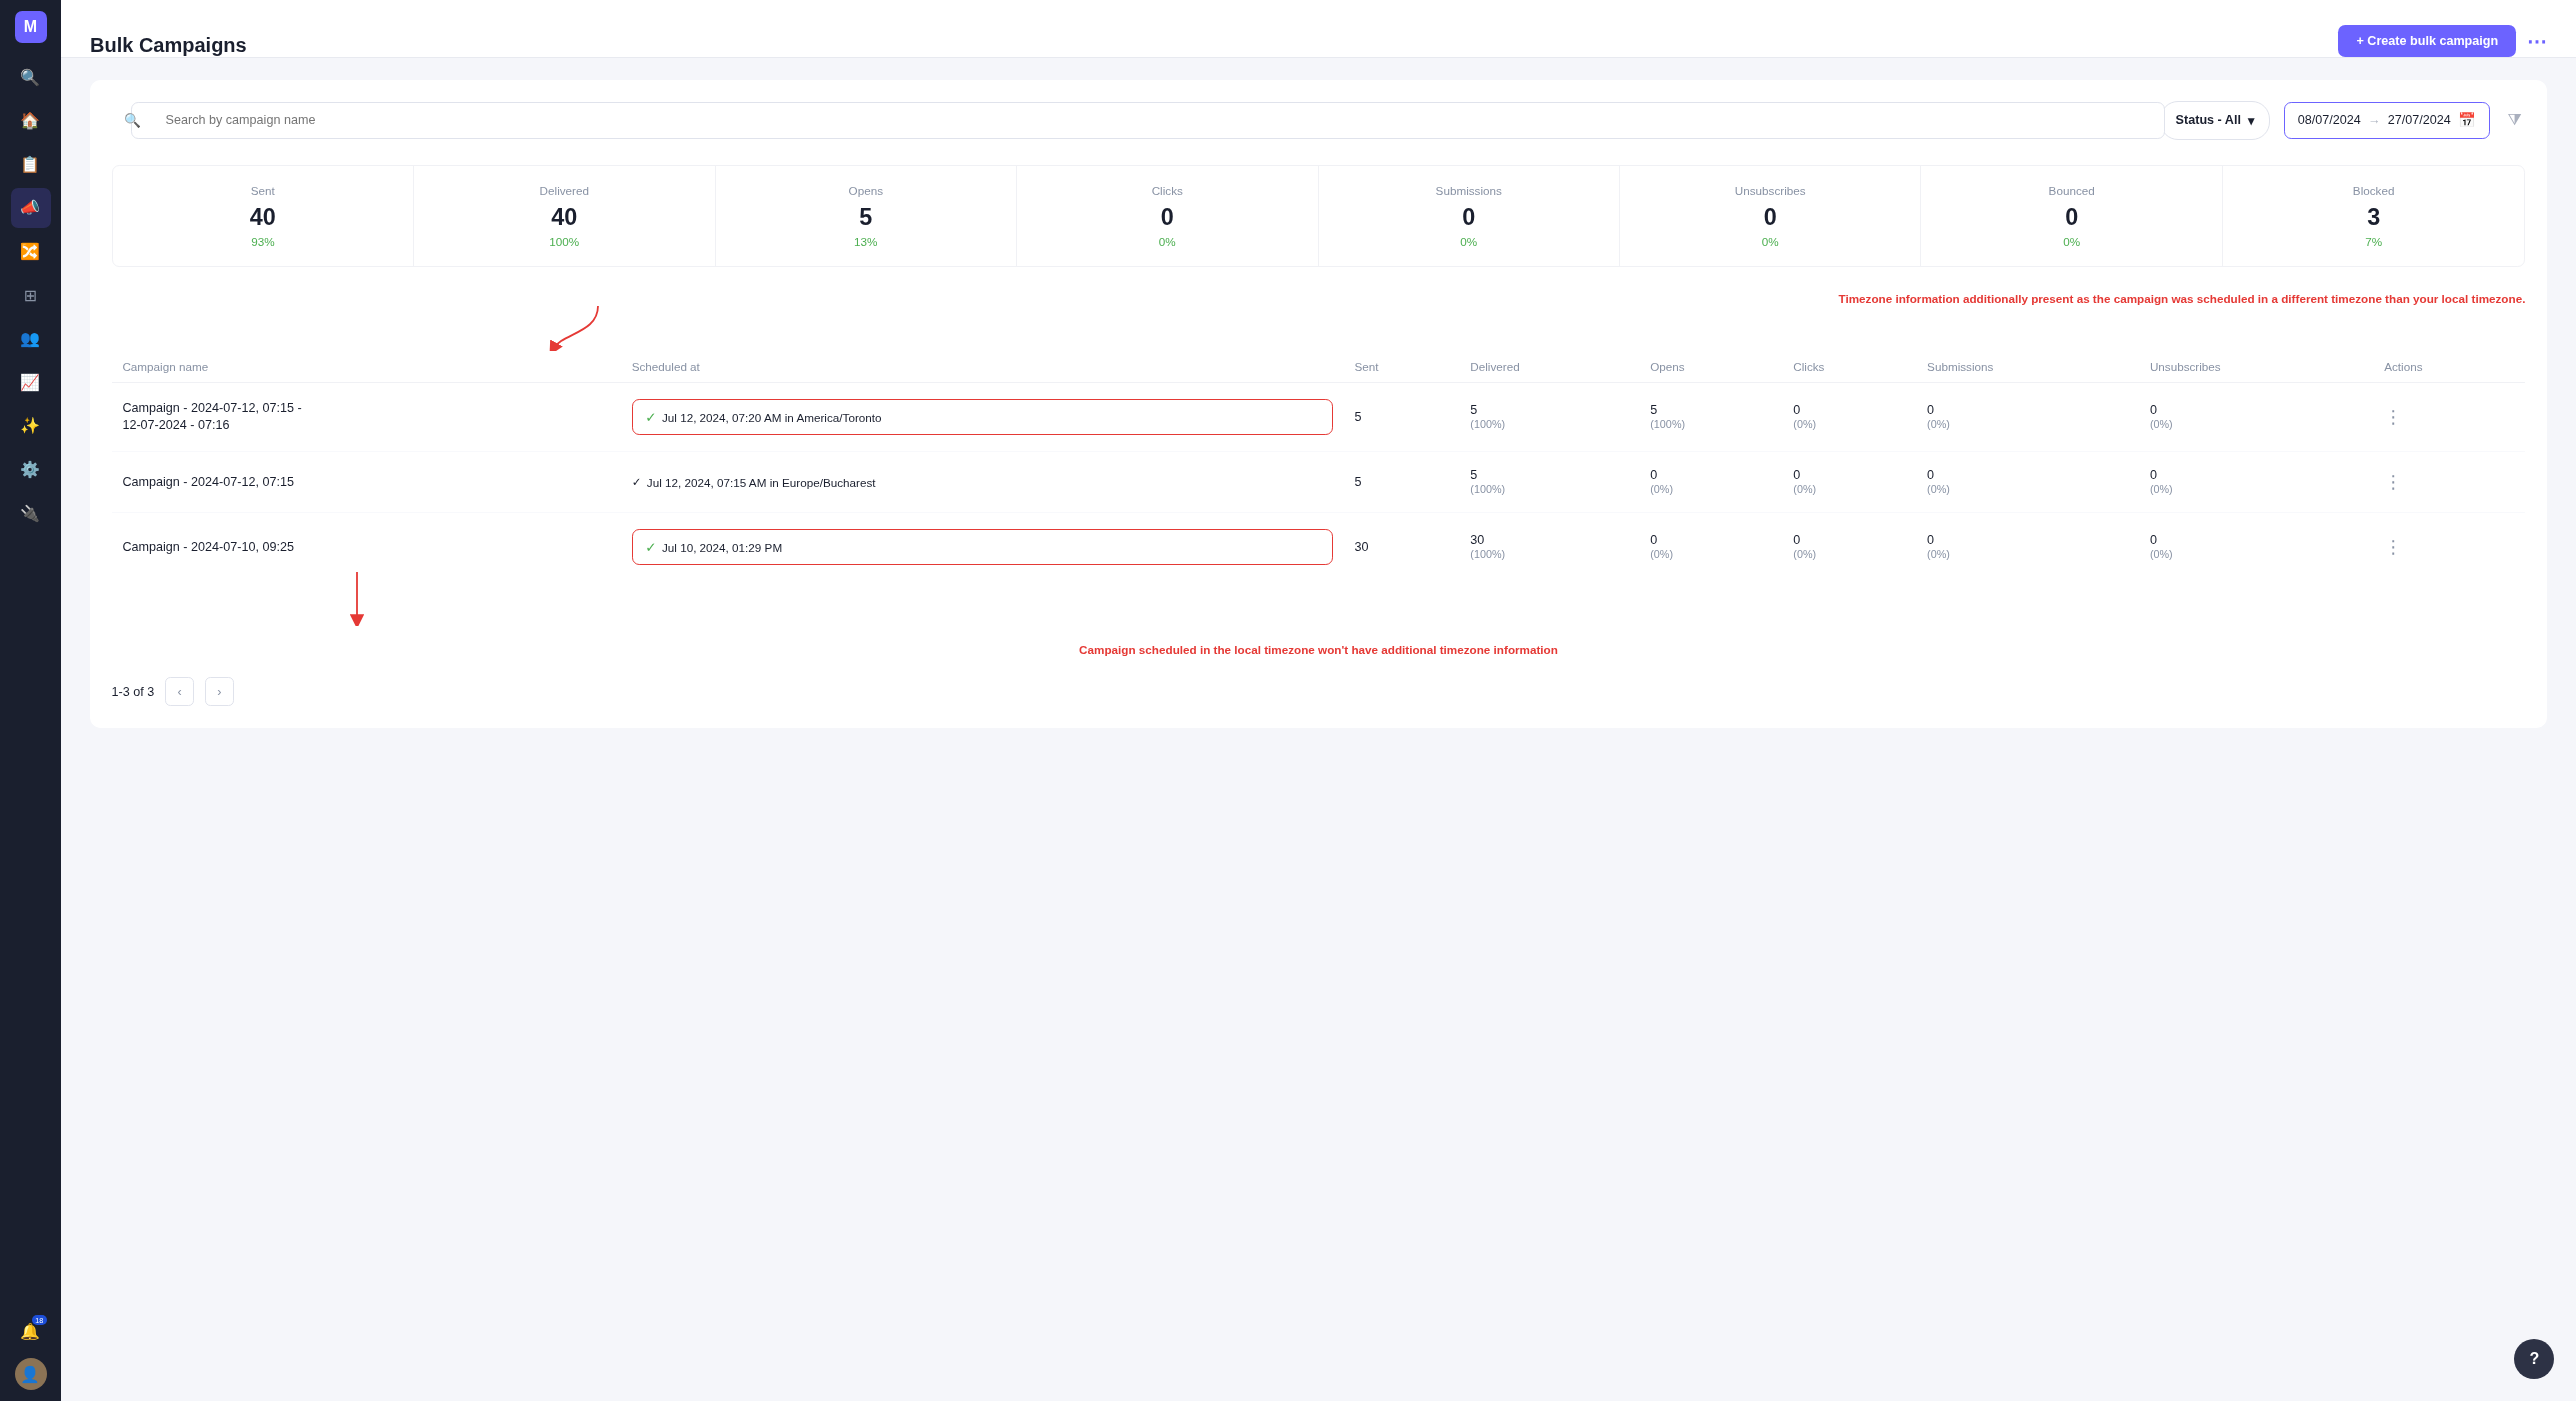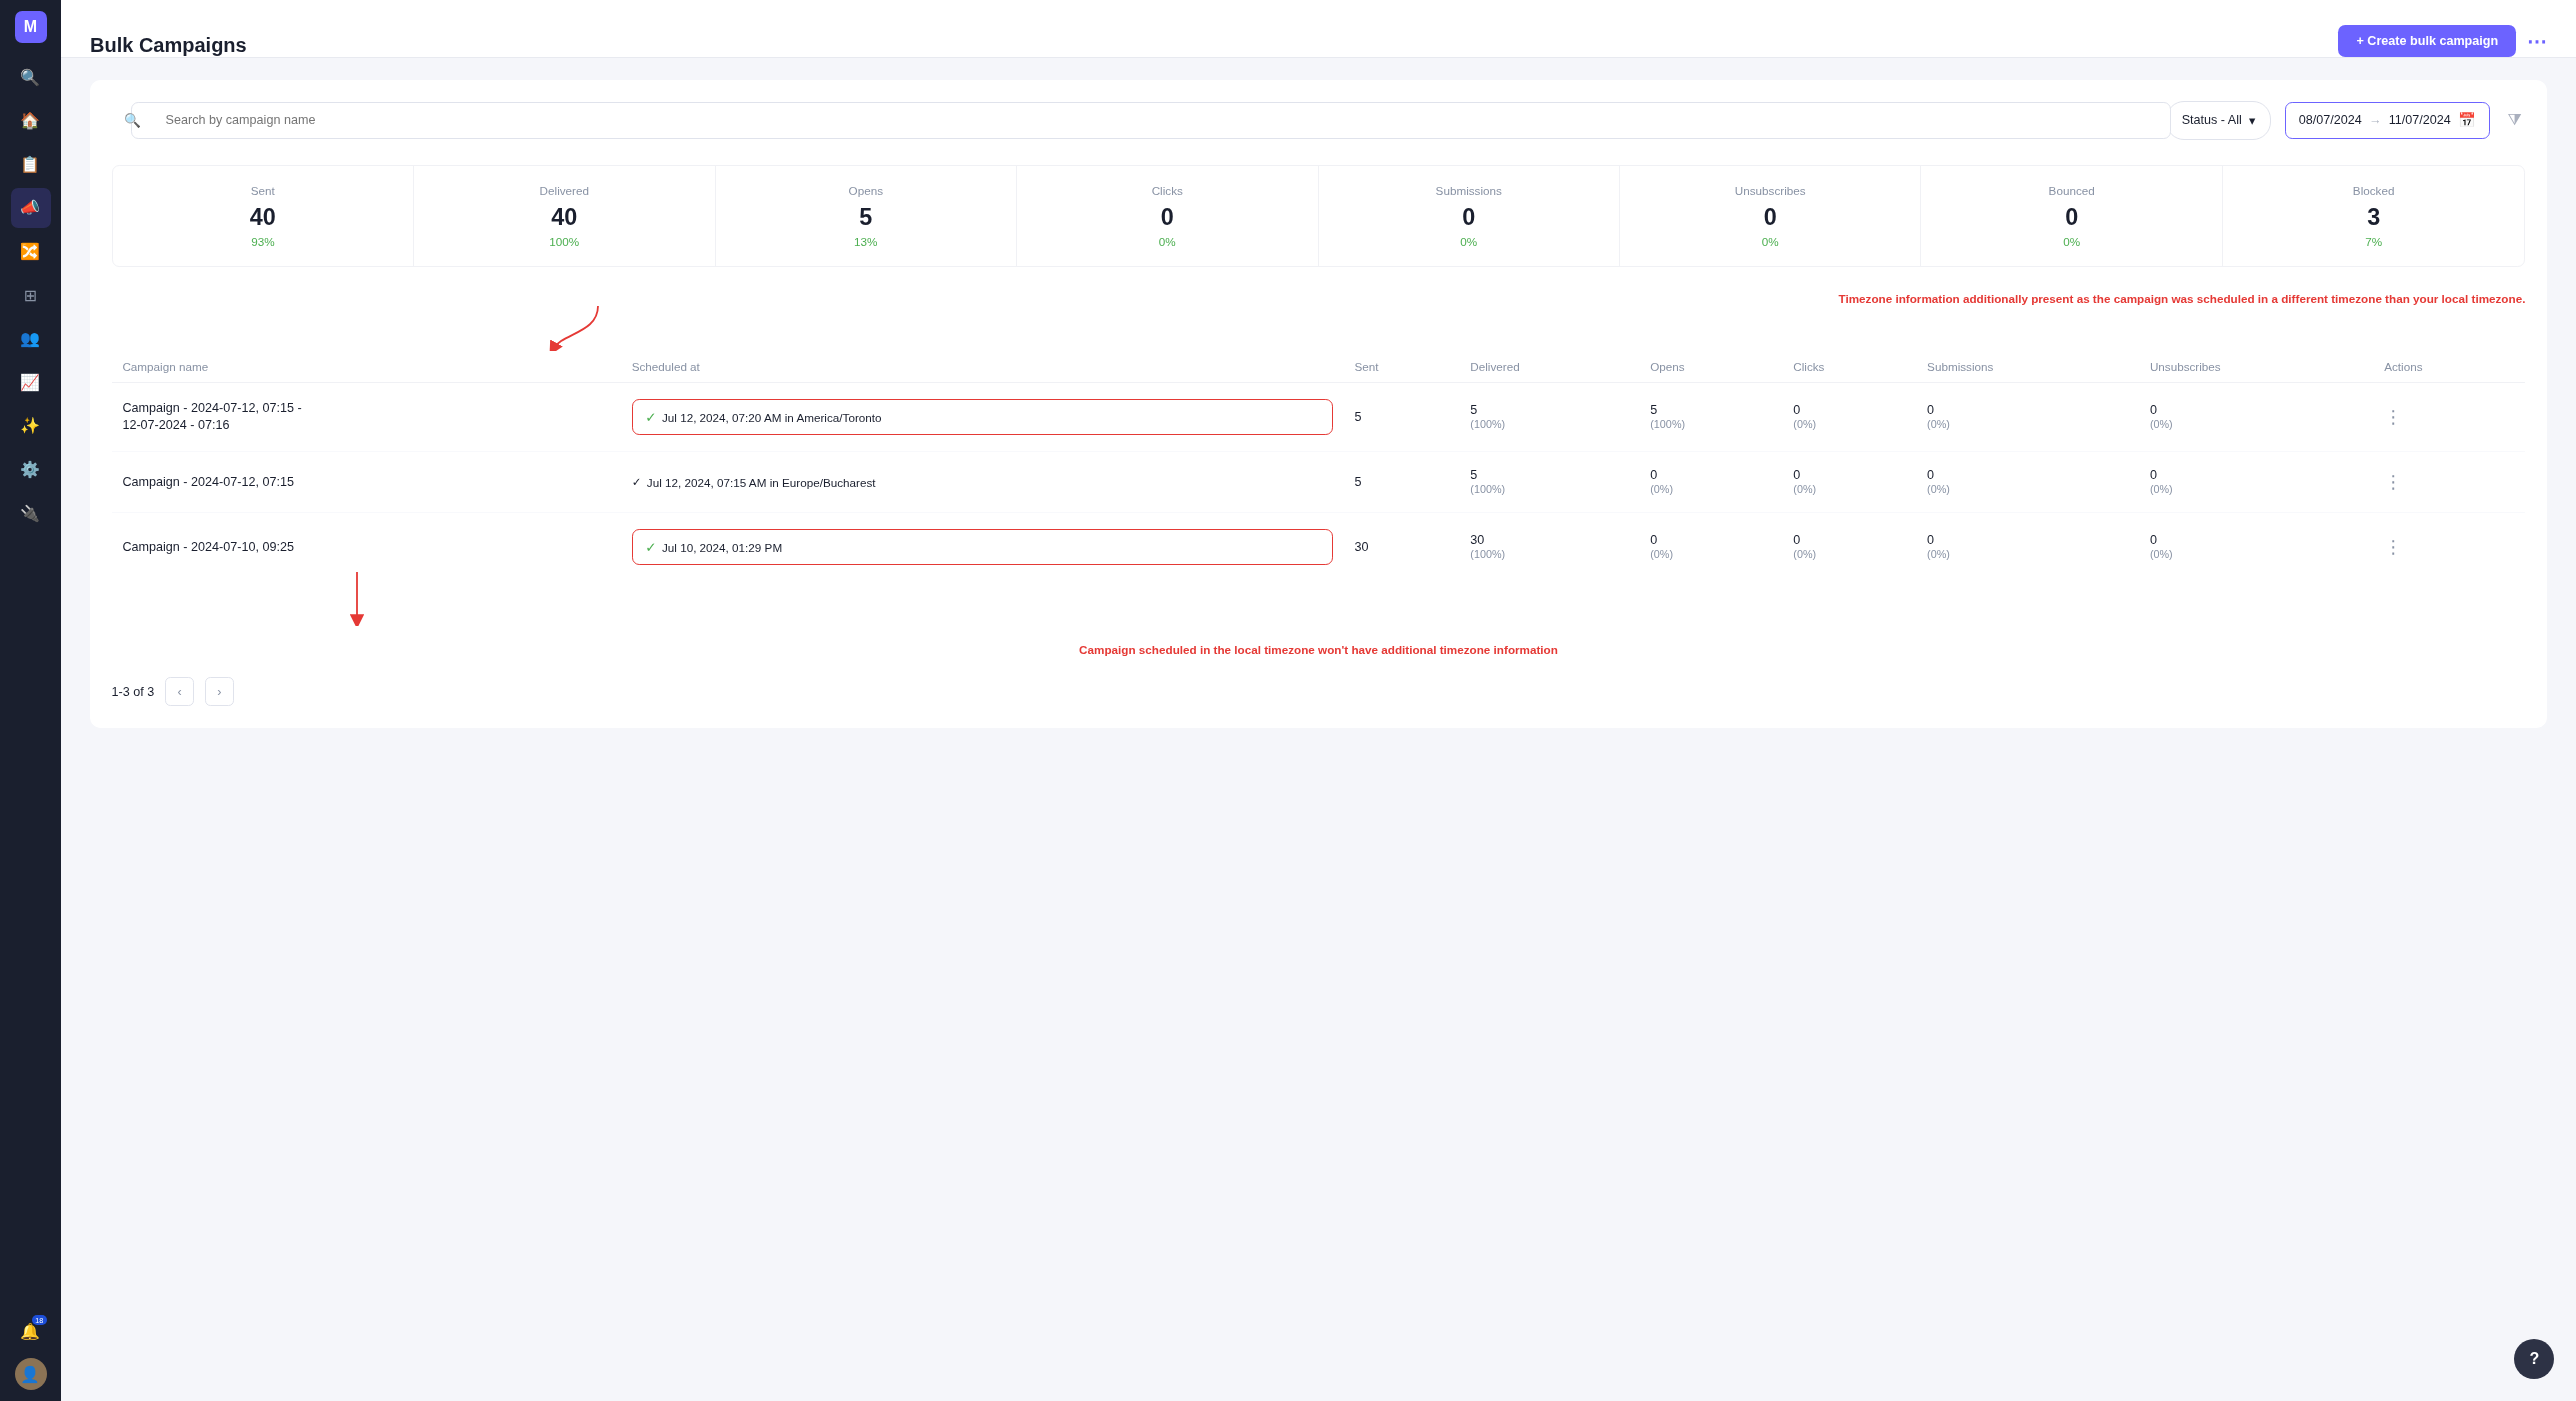--- a/index.html
+++ b/index.html
@@ -94,20 +94,21 @@
       border: 0.9px solid #e0e3ec; border-radius: 7.2px;
       font-size: 12.6px; color: #5a6170;
       outline: none;
       margin-left: 19px;
     }
     .status-select {
       padding: 10.8px 14.4px; border: 0.9px solid #e0e3ec; border-radius: 18px;
       font-size: 12.6px; color: #1a1f2e; background: white;
       cursor: pointer; display: flex; align-items: center; gap: 7.2px;
       white-space: nowrap;
+      font-weight: bold;
     }
     .date-range {
       display: flex; align-items: center; gap: 7.2px;
       padding: 9px 12.6px; border: 1.8px solid #6c63ff; border-radius: 7.2px;
       font-size: 12.6px; color: #1a1f2e; white-space: nowrap;
     }
     .date-range .arrow { color: #aab0be; }
     .date-range .cal-icon { color: #6c63ff; font-size: 14.4px; }
     .filter-icon-btn { font-size: 16px; color: #aab0be; cursor: pointer; padding: 3.6px; }
 
@@ -248,21 +249,21 @@
           <span class="search-icon-inner">🔍</span>
           <input class="search-input" type="text" placeholder="Search by campaign name" style="">
         </div>
         <div class="status-select">
           <span>Status - All</span>
           <span>▾</span>
         </div>
         <div class="date-range">
           <span>08/07/2024</span>
           <span class="arrow">→</span>
-          <span>11/07/2024</span>
+          <span>27/07/2024</span>
           <span class="cal-icon">📅</span>
         </div>
         <span class="filter-icon-btn">⧩</span>
       </div>
 
       <div class="stats-row" id="stats-row">
           <div class="stat-item">
       <div class="stat-label">Sent</div>
       <div class="stat-value">40</div>
       <div class="stat-pct ">93%</div>

